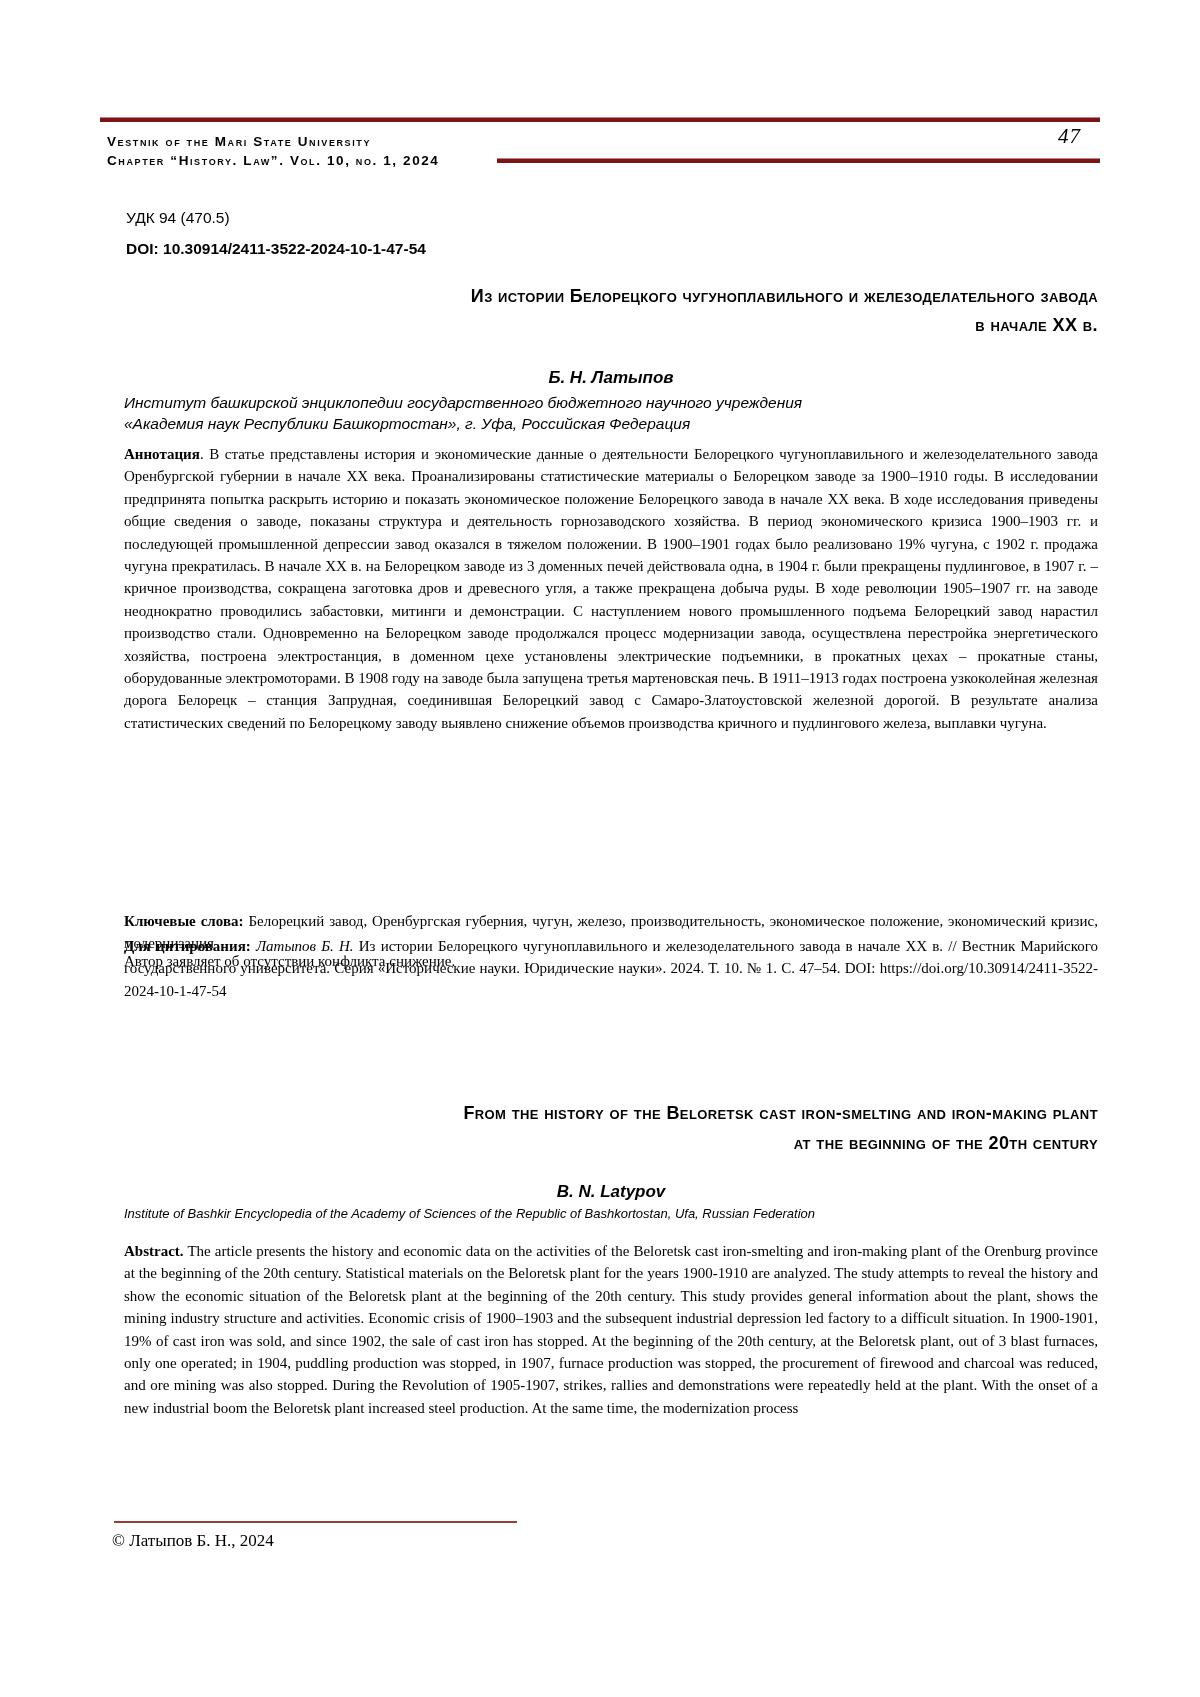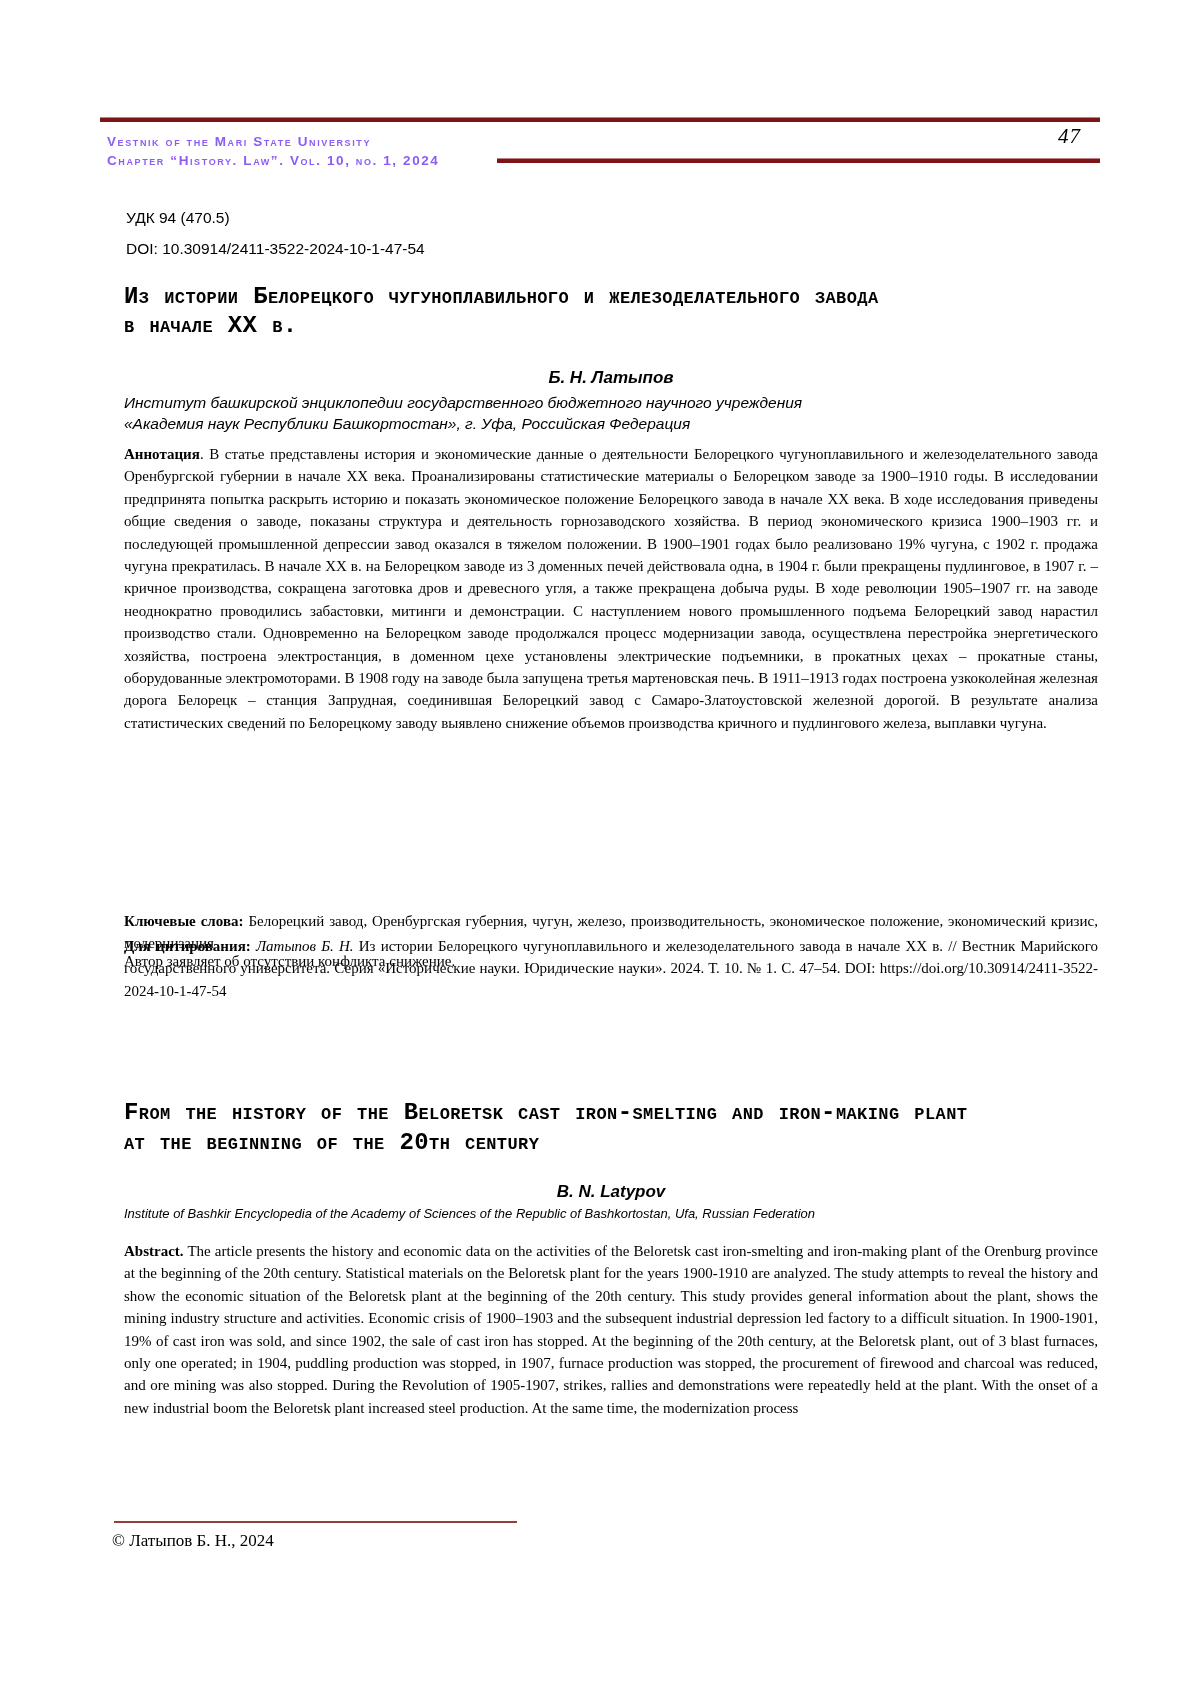--- a/index.html
+++ b/index.html
@@ -15,43 +15,43 @@
   .sans{font-family:"Liberation Sans", sans-serif;}
 
   
   .rule{position:absolute;background:#7b1517;border-top:1px solid #c08082;}
   .rule-top{left:100px;top:117px;width:1000px;height:4px;}
   .rule-mid{left:497px;top:158px;width:603px;height:4px;}
   .journal{
     position:absolute;left:107px;
     font-family:"Liberation Sans", sans-serif;
     font-weight:bold;font-variant:small-caps;
-    font-size:13.5px;letter-spacing:1.6px;color:#8b5cf6;
+    font-size:13.5px;letter-spacing:1.6px;color:#000000;
     white-space:nowrap;
   }
   .journal.l1{top:134px;}
   .journal.l2{top:153px;}
   .pagenum{
     position:absolute;left:1058px;top:124px;
     font-family:"Liberation Serif", serif;
     font-style:italic;font-size:21px;letter-spacing:1px;
   }
 
   
   .udk{position:absolute;left:126px;top:209px;font-size:15.5px;text-align:center;}
-  .doi{position:absolute;left:126px;top:240px;font-size:15.5px;}
+  .doi{position:absolute;left:126px;top:240px;font-size:15.5px;font-weight:bold;}
 
   
   .col{position:absolute;left:124px;width:974px;}
 
   .title{
-    text-align:left;
-    font-family:Liberation Mono, monospace;
+    text-align:right;
+    font-family:Liberation Sans, sans-serif;
     font-weight:bold;font-variant:small-caps;
-    font-size:24px;letter-spacing:0.4px;line-height:29px;
+    font-size:18px;letter-spacing:0.4px;line-height:29px;
   }
   .ru-title{top:282px;}
   .en-title{top:1098px;line-height:30px;}
 
   .author{
     text-align:center;
     font-family:"Liberation Sans", sans-serif;
     font-weight:bold;font-style:italic;font-size:17px;margin-top:12px;
   }
   .ru-author{top:356px;}

